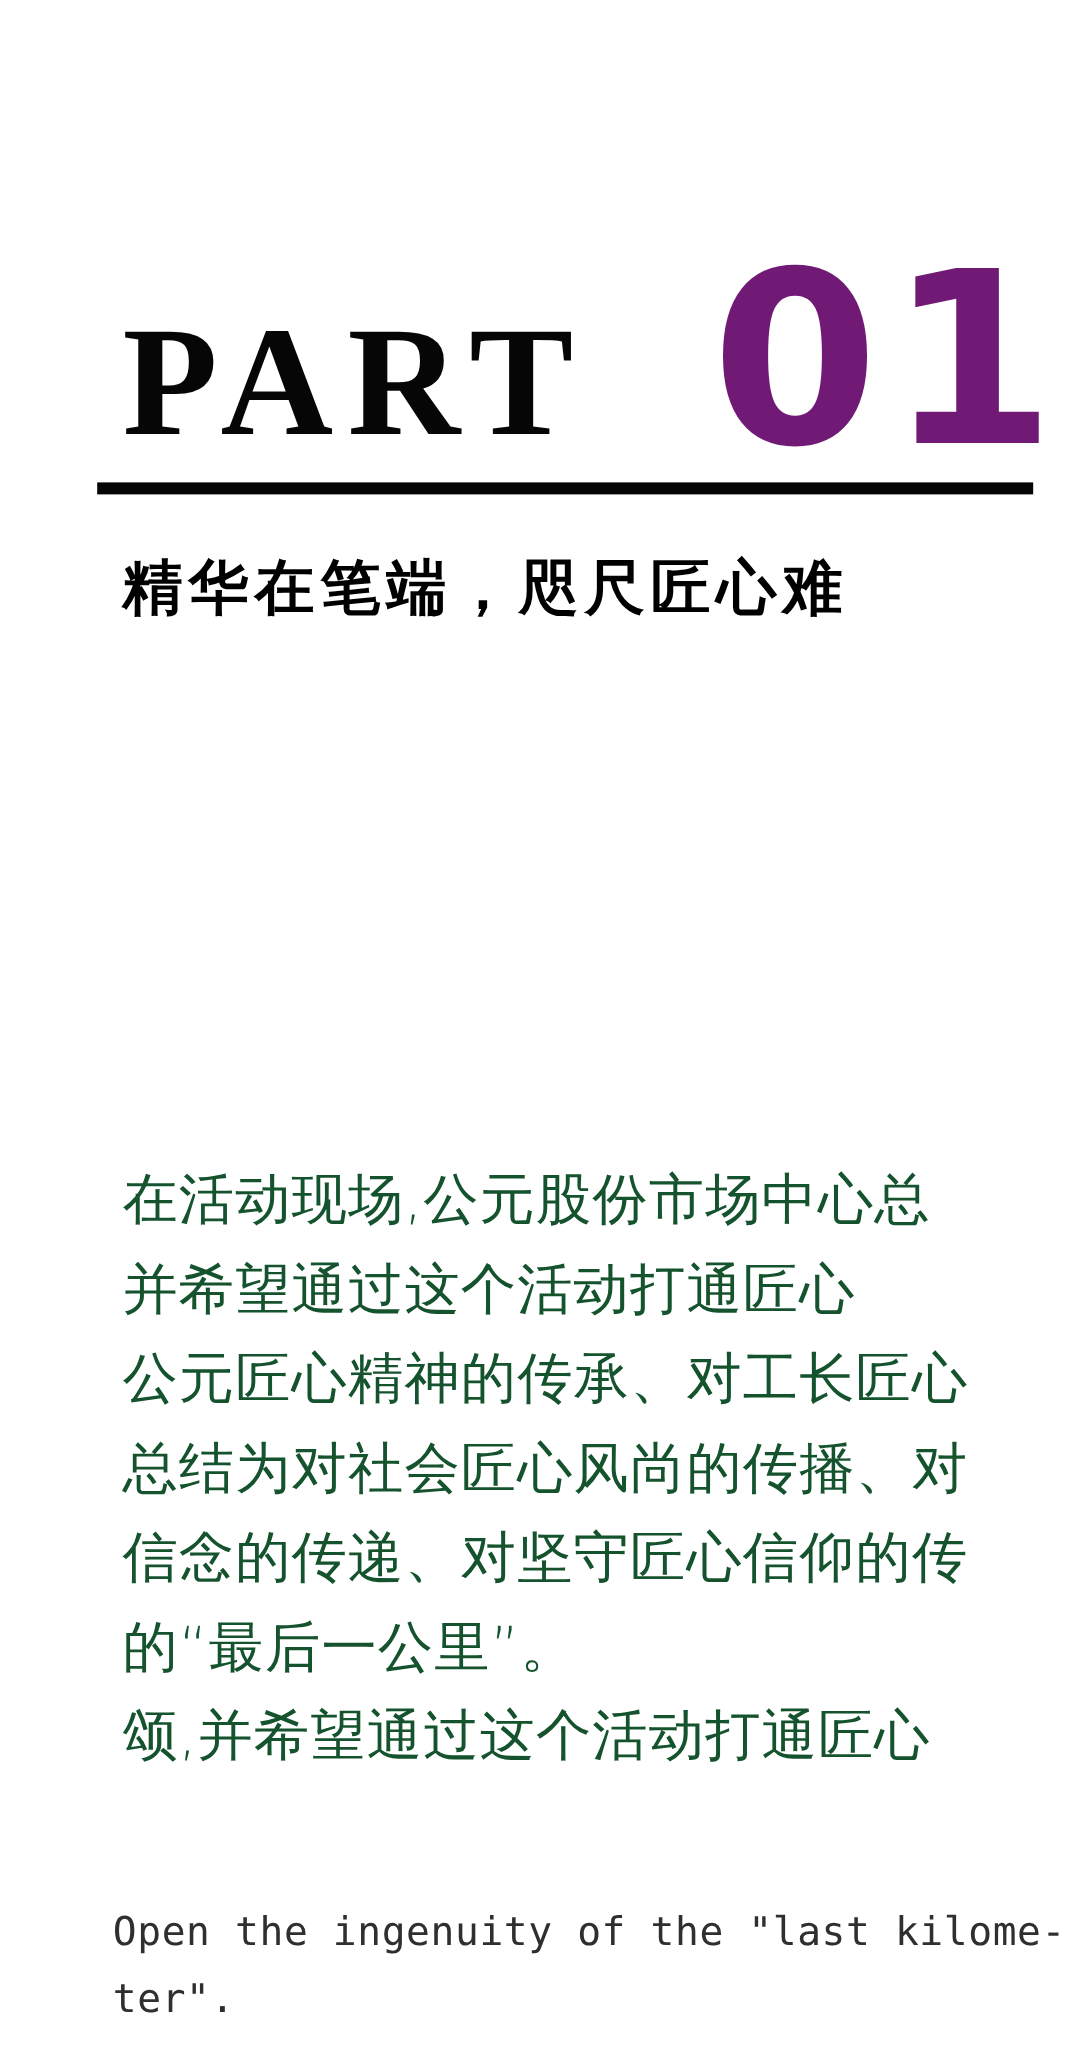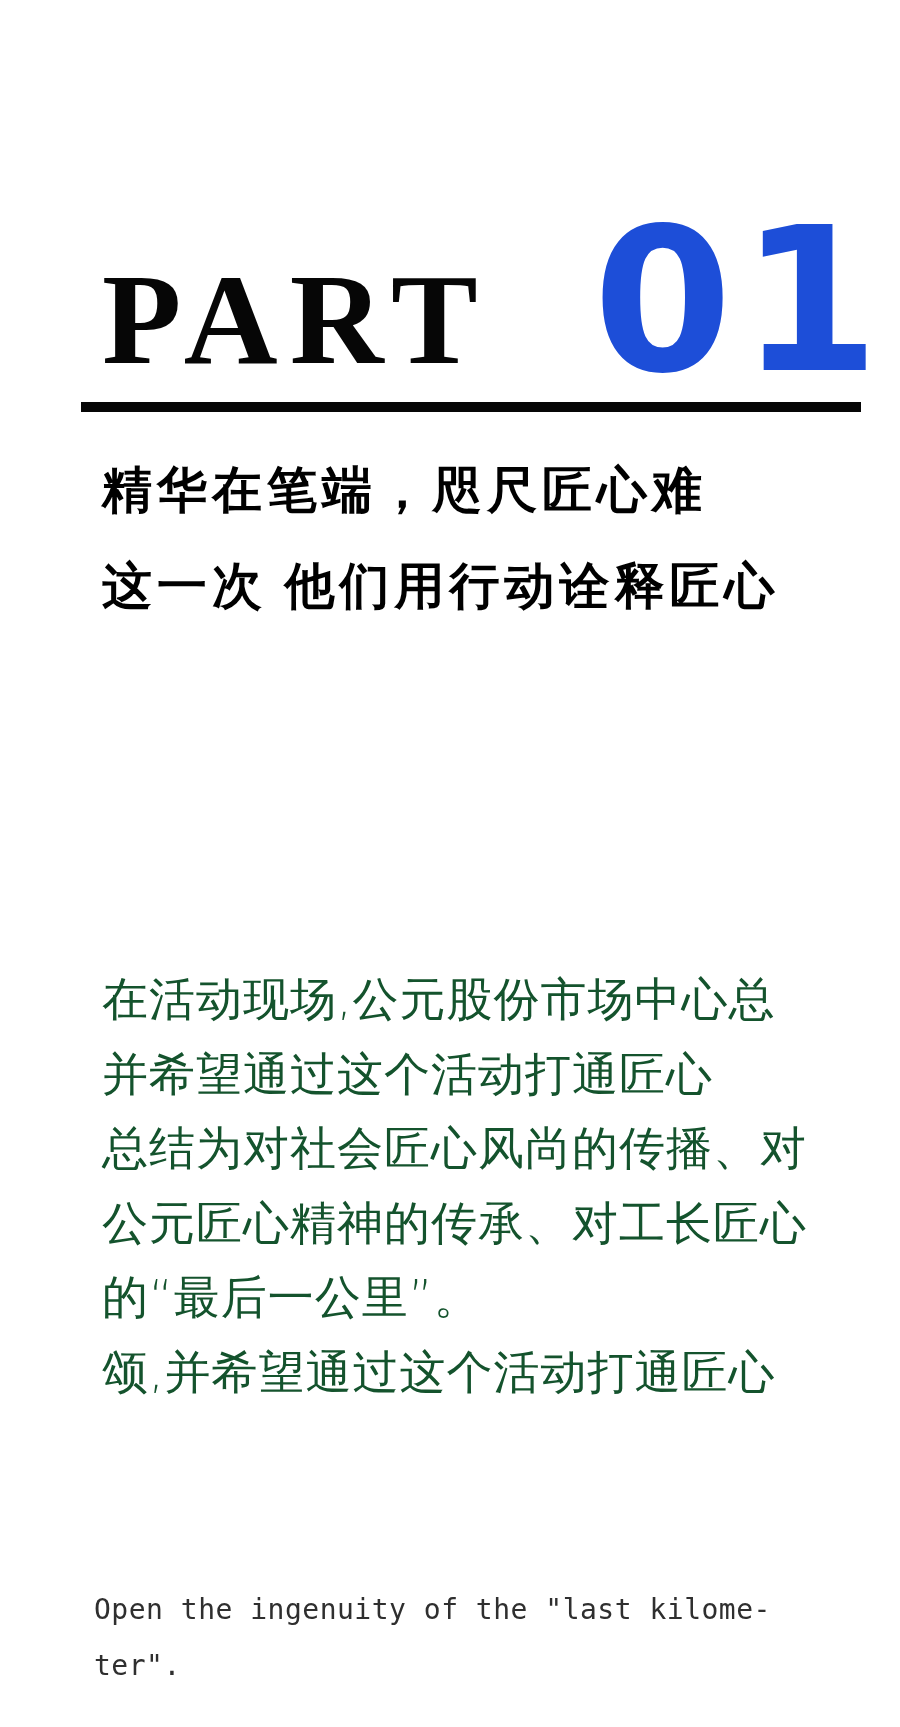--- a/index.html
+++ b/index.html
@@ -31,21 +31,21 @@
   
   .part-number {
     position: absolute;
     left: 577px;
     top: 201px;
     font-family: "DejaVu Sans", sans-serif;
     font-weight: 700;
     font-size: 200px;
     line-height: 1;
     letter-spacing: 8px;
-    color: #1d4ed8;
+    color: #701a75;
     white-space: nowrap;
   }
   
   .divider-rule {
     position: absolute;
     left: 65px;
     top: 402px;
     width: 780px;
     height: 10px;
     background: #060606;
@@ -76,48 +76,48 @@
     color: #14532d;
     white-space: nowrap;
   }
   
   .caption-en {
     position: absolute;
     left: 78px;
     top: 1582px;
     font-family: "DejaVu Sans Mono", "Liberation Mono", monospace;
     font-weight: 400;
-    font-size: 28px;
+    font-size: 33px;
     line-height: 56px;
     letter-spacing: 0.5px;
     color: #2f2f2f;
     white-space: nowrap;
   }
 </style>
 </head>
 <body>
 
 <div class="page">
 
   <div class="part-label">PART</div>
 
   <div class="part-number">01</div>
 
   <div class="divider-rule"></div>
 
   <div class="headline">
     <div>精华在笔端，咫尺匠心难</div>
-    <div>这一次 他们用行动诠释匠心</div>
   </div>
 
   <div class="body-text">
     <div>在活动现场,公元股份市场中心总</div>
     <div>并希望通过这个活动打通匠心</div>
+    <div>公元匠心精神的传承、对工长匠心</div>
     <div>总结为对社会匠心风尚的传播、对</div>
-    <div>公元匠心精神的传承、对工长匠心</div>
+    <div>信念的传递、对坚守匠心信仰的传</div>
     <div>的“最后一公里”。</div>
     <div>颂,并希望通过这个活动打通匠心</div>
   </div>
 
   <div class="caption-en">
     <div>Open the ingenuity of the "last kilome-</div>
     <div>ter".</div>
   </div>
 
 </div>

